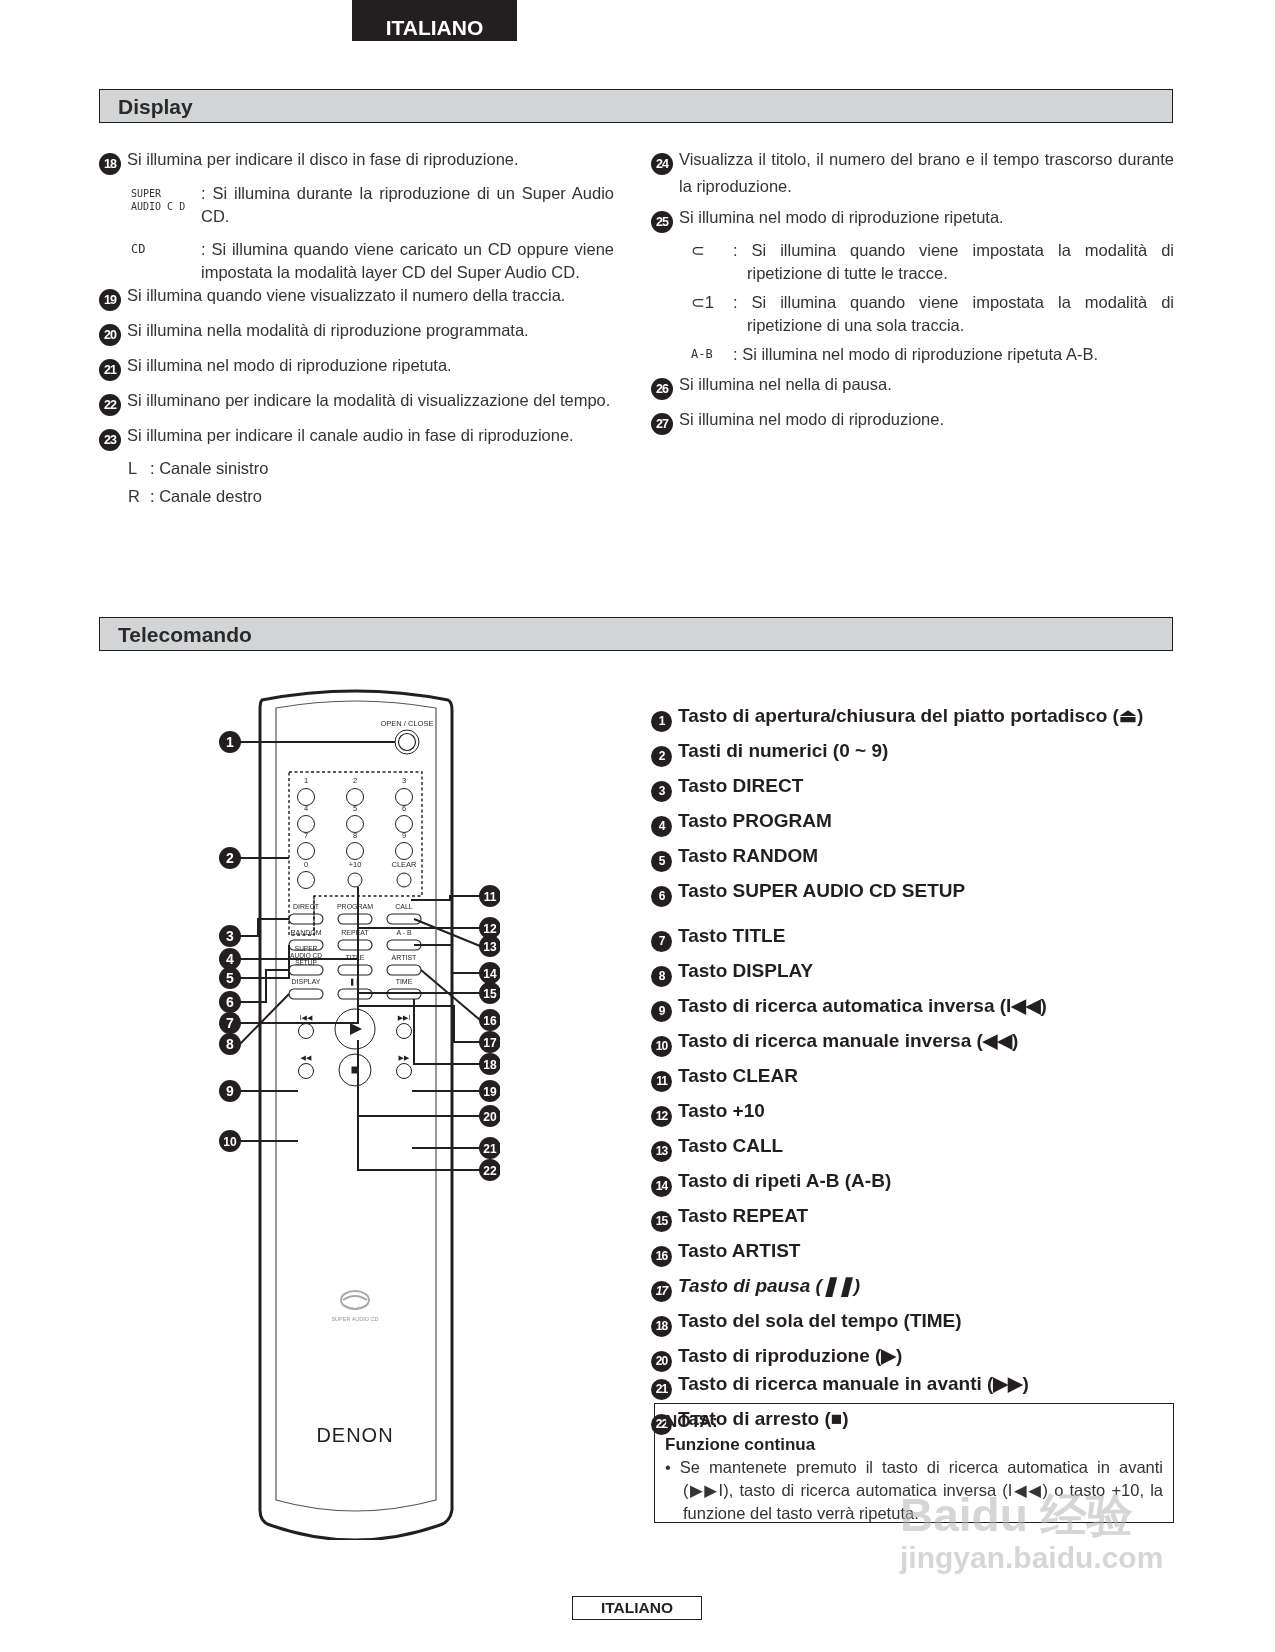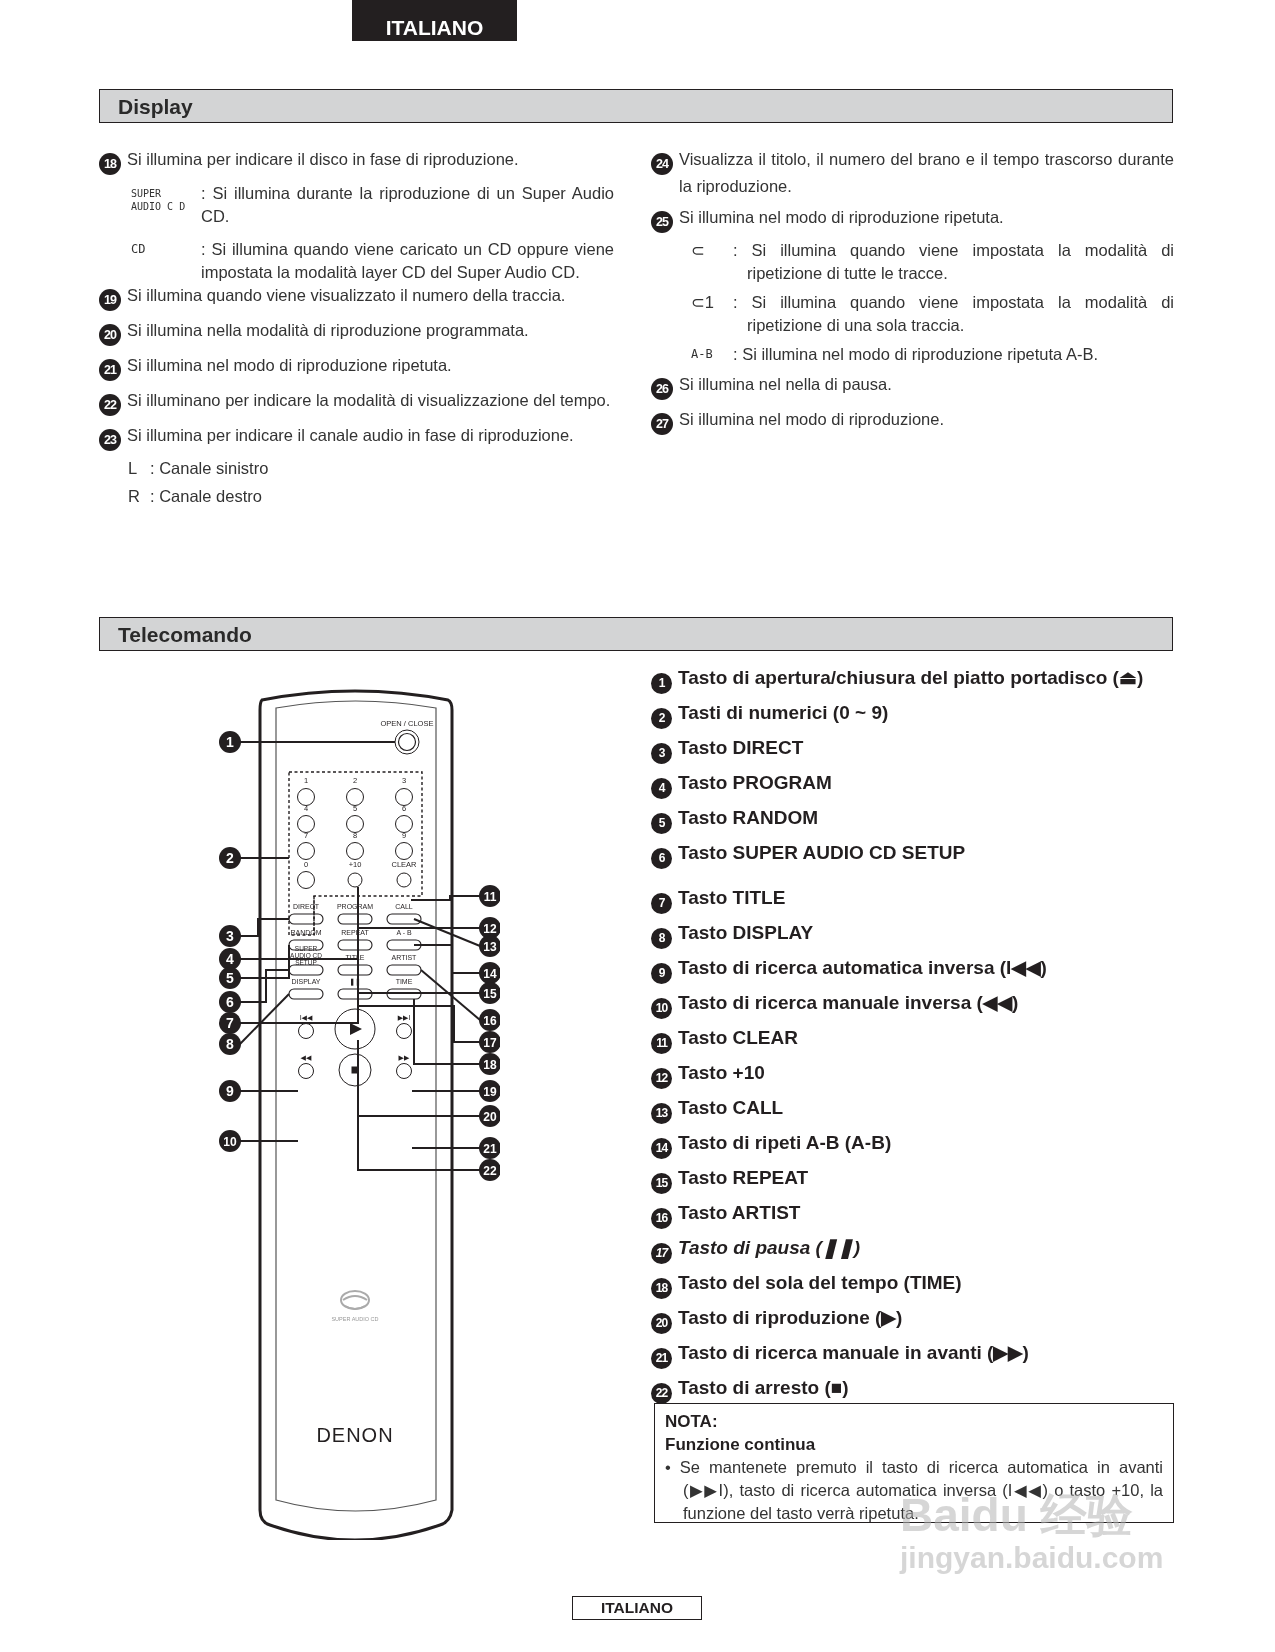--- a/index.html
+++ b/index.html
@@ -259,40 +259,40 @@
       <text x="290" y="416" font-size="12">19</text>
     <circle cx="290" cy="436" r="11" fill="#231f20"></circle>
       <text x="290" y="441" font-size="12">20</text>
     <circle cx="290" cy="468" r="11" fill="#231f20"></circle>
       <text x="290" y="473" font-size="12">21</text>
     <circle cx="290" cy="490" r="11" fill="#231f20"></circle>
       <text x="290" y="495" font-size="12">22</text>
   </g>
 </svg>
 
-<div class="abs" style="left:651px;top:666px;width:525px;">
+<div class="abs" style="left:651px;top:704px;width:525px;">
   <div class="bold-item" style="padding-left:28px;text-indent:-28px;margin-bottom:7px;"><span class="num" style="text-indent:0;">1</span><span>Tasto di apertura/chiusura del piatto portadisco (⏏)</span></div>
   <div class="bold-item" style="margin-bottom:7px;"><span class="num">2</span><span>Tasti di numerici (0 ~ 9)</span></div>
   <div class="bold-item" style="margin-bottom:7px;"><span class="num">3</span><span>Tasto DIRECT</span></div>
   <div class="bold-item" style="margin-bottom:7px;"><span class="num">4</span><span>Tasto PROGRAM</span></div>
   <div class="bold-item" style="margin-bottom:7px;"><span class="num">5</span><span>Tasto RANDOM</span></div>
   <div class="bold-item" style="margin-bottom:17px;"><span class="num">6</span><span>Tasto SUPER AUDIO CD SETUP</span></div>
   <div class="bold-item" style="margin-bottom:7px;"><span class="num">7</span><span>Tasto TITLE</span></div>
   <div class="bold-item" style="margin-bottom:7px;"><span class="num">8</span><span>Tasto DISPLAY</span></div>
   <div class="bold-item" style="margin-bottom:7px;"><span class="num">9</span><span>Tasto di ricerca automatica inversa (I◀◀)</span></div>
   <div class="bold-item" style="margin-bottom:7px;"><span class="num">10</span><span>Tasto di ricerca manuale inversa (◀◀)</span></div>
   <div class="bold-item" style="margin-bottom:7px;"><span class="num">11</span><span>Tasto CLEAR</span></div>
   <div class="bold-item" style="margin-bottom:7px;"><span class="num">12</span><span>Tasto +10</span></div>
   <div class="bold-item" style="margin-bottom:7px;"><span class="num">13</span><span>Tasto CALL</span></div>
   <div class="bold-item" style="margin-bottom:7px;"><span class="num">14</span><span>Tasto di ripeti A-B (A-B)</span></div>
   <div class="bold-item" style="margin-bottom:7px;"><span class="num">15</span><span>Tasto REPEAT</span></div>
   <div class="bold-item" style="margin-bottom:7px;"><span class="num">16</span><span>Tasto ARTIST</span></div>
   <div class="bold-item" style="margin-bottom:7px;font-style:italic;"><span class="num">17</span><span>Tasto di pausa (❚❚)</span></div>
   <div class="bold-item" style="margin-bottom:7px;"><span class="num">18</span><span>Tasto del sola del tempo (TIME)</span></div>
-  <div class="bold-item" style="margin-bottom:7px;"><span class="num">20</span><span>Tasto di riproduzione (▶)</span></div>
+  <div class="bold-item" style=""><span class="num">20</span><span>Tasto di riproduzione (▶)</span></div>
   <div class="bold-item" style="margin-bottom:7px;"><span class="num">21</span><span>Tasto di ricerca manuale in avanti (▶▶)</span></div>
   <div class="bold-item"><span class="num">22</span><span>Tasto di arresto (■)</span></div>
 </div>
 
 <div class="abs note">
   <div class="note-title">NOTA:</div>
   <div class="note-title">Funzione continua</div>
   <div class="note-body">• Se mantenete premuto il tasto di ricerca automatica in avanti (▶▶I), tasto di ricerca automatica inversa (I◀◀) o tasto +10, la funzione del tasto verrà ripetuta.</div>
 </div>
 

